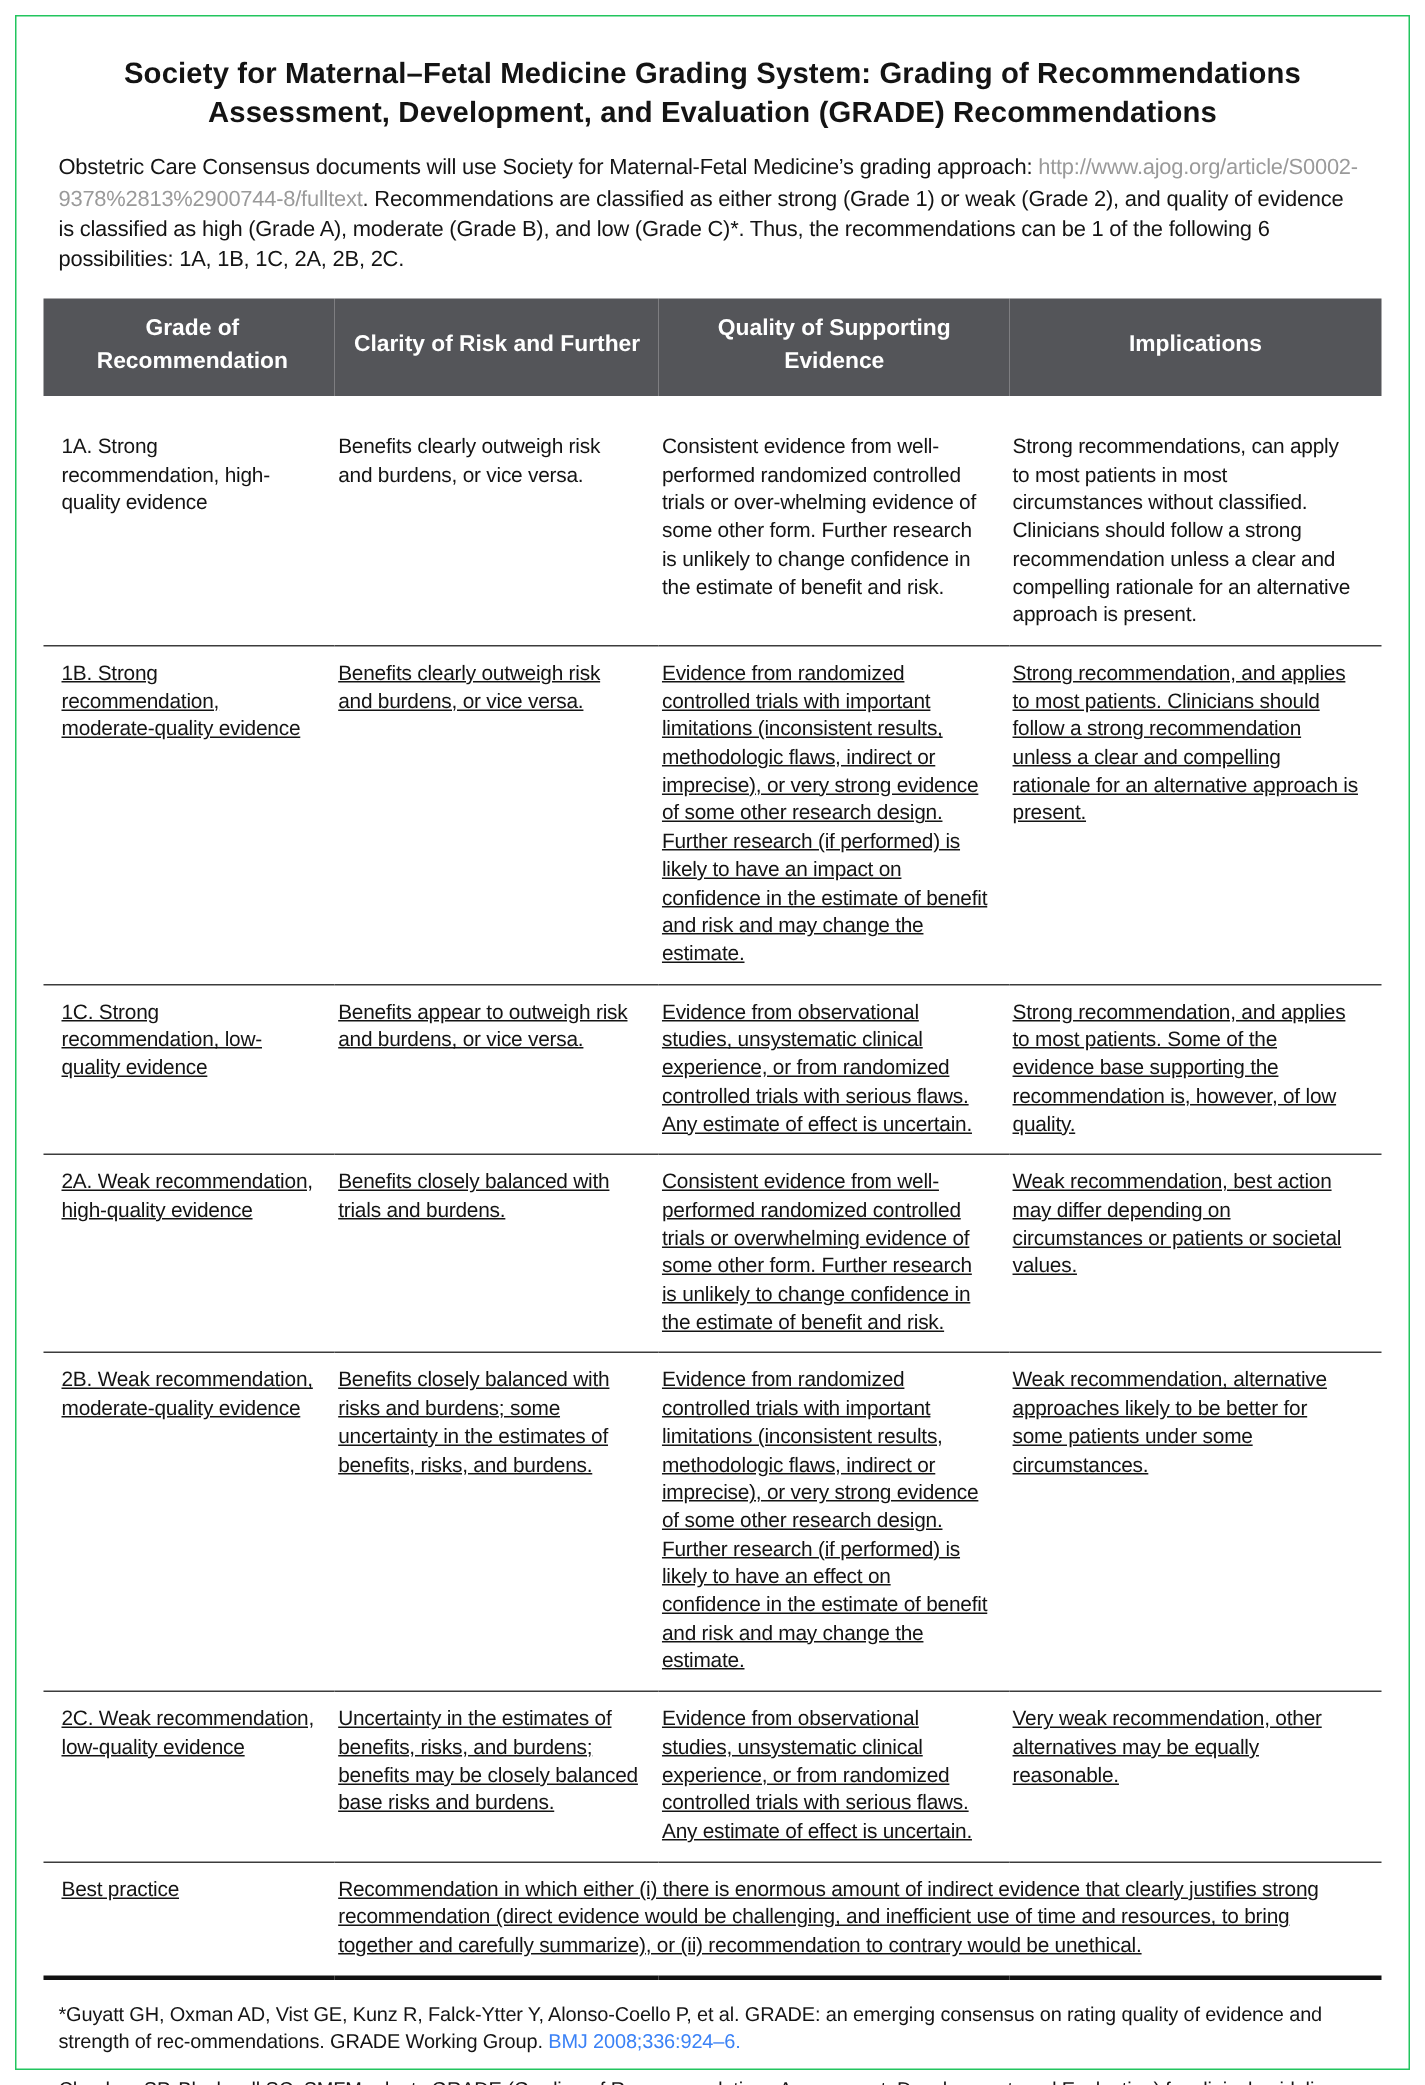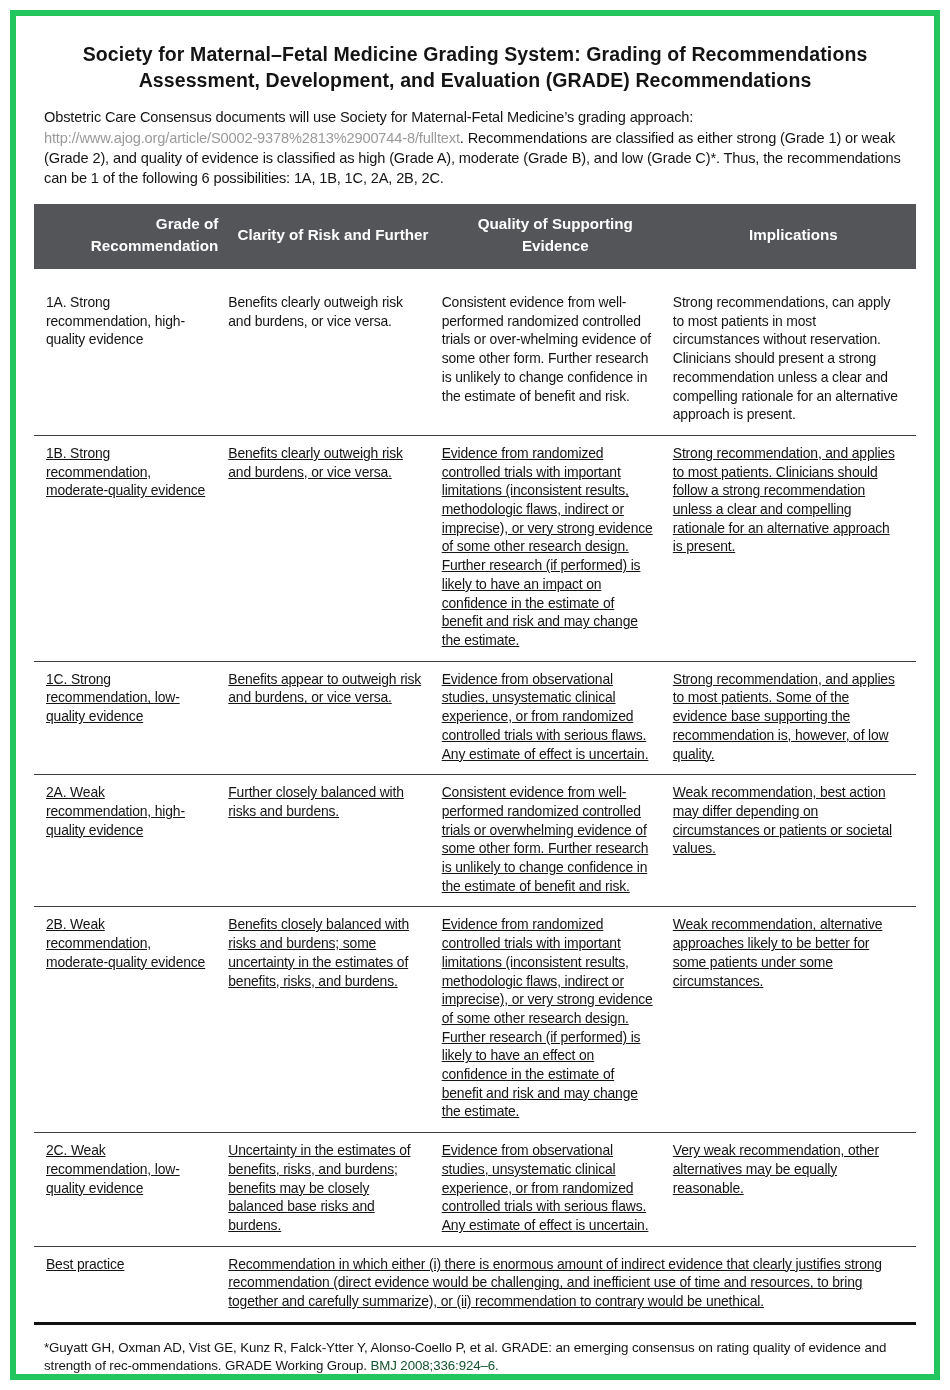--- a/index.html
+++ b/index.html
@@ -6,21 +6,21 @@
   html, body { background: #fff; }
   body {
     width: 950px; height: 1390px;
     font-family: "Liberation Sans", "DejaVu Sans", sans-serif;
     color: #141414;
     position: relative;
   }
   .frame {
     position: absolute;
     left: 10px; top: 10px; right: 10px; bottom: 10px;
-    border: 6px solid #22c55e;
+    border: 1px solid #22c55e;
     background: #fff;
     padding: 20px 18px 14px 18px;
   }
   .page-title {
     text-align: center;
     font-size: 19.5px;
     font-weight: bold;
     line-height: 1.32;
     letter-spacing: 0.1px;
     margin: 6px 30px 14px 30px;
@@ -49,21 +49,21 @@
     background: #545559;
     color: #fff;
     font-size: 15.2px;
     font-weight: bold;
     line-height: 1.45;
     padding: 9px 8px 12px 8px;
     text-align: center;
     vertical-align: middle;
   }
   thead th.first {
-    text-align: right;
+    text-align: center;
     padding-left: 12px;
   }
   tbody td {
     vertical-align: top;
     font-size: 13.9px;
     line-height: 1.345;
     letter-spacing: -0.15px;
     padding: 8px 14px 11px 2px;
   }
   tbody td.grade-cell { padding-left: 12px; }
@@ -72,21 +72,21 @@
   .footnotes {
     margin: 14px 4px 0 10px;
   }
   .footnote {
     font-size: 13.3px;
     line-height: 1.4;
     letter-spacing: -0.1px;
     margin-bottom: 13px;
   }
   .footnote a.cite-link {
-    color: #14532d;
+    color: #3b82f6;
     text-decoration: none;
   }
 </style>
 </head>
 <body>
 
 <div class="frame">
 
   <div class="page-title">Society for Maternal–Fetal Medicine Grading System: Grading of Recommendations Assessment, Development, and Evaluation (GRADE) Recommendations</div>
 
@@ -107,37 +107,37 @@
         <th>Clarity of Risk and Further</th>
         <th>Quality of Supporting Evidence</th>
         <th>Implications</th>
       </tr>
     </thead>
     <tbody>
       <tr class="first-row">
         <td class="grade-cell">1A. Strong recommendation, high-quality evidence</td>
         <td>Benefits clearly outweigh risk and burdens, or vice versa.</td>
         <td>Consistent evidence from well-performed randomized controlled trials or over-whelming evidence of some other form. Further research is unlikely to change confidence in the estimate of benefit and risk.</td>
-        <td>Strong recommendations, can apply to most patients in most circumstances without reservation. Clinicians should present a strong recommendation unless a clear and compelling rationale for an alternative approach is present.</td>
+        <td>Strong recommendations, can apply to most patients in most circumstances without classified. Clinicians should follow a strong recommendation unless a clear and compelling rationale for an alternative approach is present.</td>
       </tr>
       <tr>
         <td class="grade-cell">1B. Strong recommendation, moderate-quality evidence</td>
         <td>Benefits clearly outweigh risk and burdens, or vice versa.</td>
         <td>Evidence from randomized controlled trials with important limitations (inconsistent results, methodologic flaws, indirect or imprecise), or very strong evidence of some other research design. Further research (if performed) is likely to have an impact on confidence in the estimate of benefit and risk and may change the estimate.</td>
         <td>Strong recommendation, and applies to most patients. Clinicians should follow a strong recommendation unless a clear and compelling rationale for an alternative approach is present.</td>
       </tr>
       <tr>
         <td class="grade-cell">1C. Strong recommendation, low-quality evidence</td>
         <td>Benefits appear to outweigh risk and burdens, or vice versa.</td>
         <td>Evidence from observational studies, unsystematic clinical experience, or from randomized controlled trials with serious flaws. Any estimate of effect is uncertain.</td>
         <td>Strong recommendation, and applies to most patients. Some of the evidence base supporting the recommendation is, however, of low quality.</td>
       </tr>
       <tr>
         <td class="grade-cell">2A. Weak recommendation, high-quality evidence</td>
-        <td>Further closely balanced with risks and burdens.</td>
+        <td>Benefits closely balanced with trials and burdens.</td>
         <td>Consistent evidence from well-performed randomized controlled trials or overwhelming evidence of some other form. Further research is unlikely to change confidence in the estimate of benefit and risk.</td>
         <td>Weak recommendation, best action may differ depending on circumstances or patients or societal values.</td>
       </tr>
       <tr>
         <td class="grade-cell">2B. Weak recommendation, moderate-quality evidence</td>
         <td>Benefits closely balanced with risks and burdens; some uncertainty in the estimates of benefits, risks, and burdens.</td>
         <td>Evidence from randomized controlled trials with important limitations (inconsistent results, methodologic flaws, indirect or imprecise), or very strong evidence of some other research design. Further research (if performed) is likely to have an effect on confidence in the estimate of benefit and risk and may change the estimate.</td>
         <td>Weak recommendation, alternative approaches likely to be better for some patients under some circumstances.</td>
       </tr>
       <tr>

